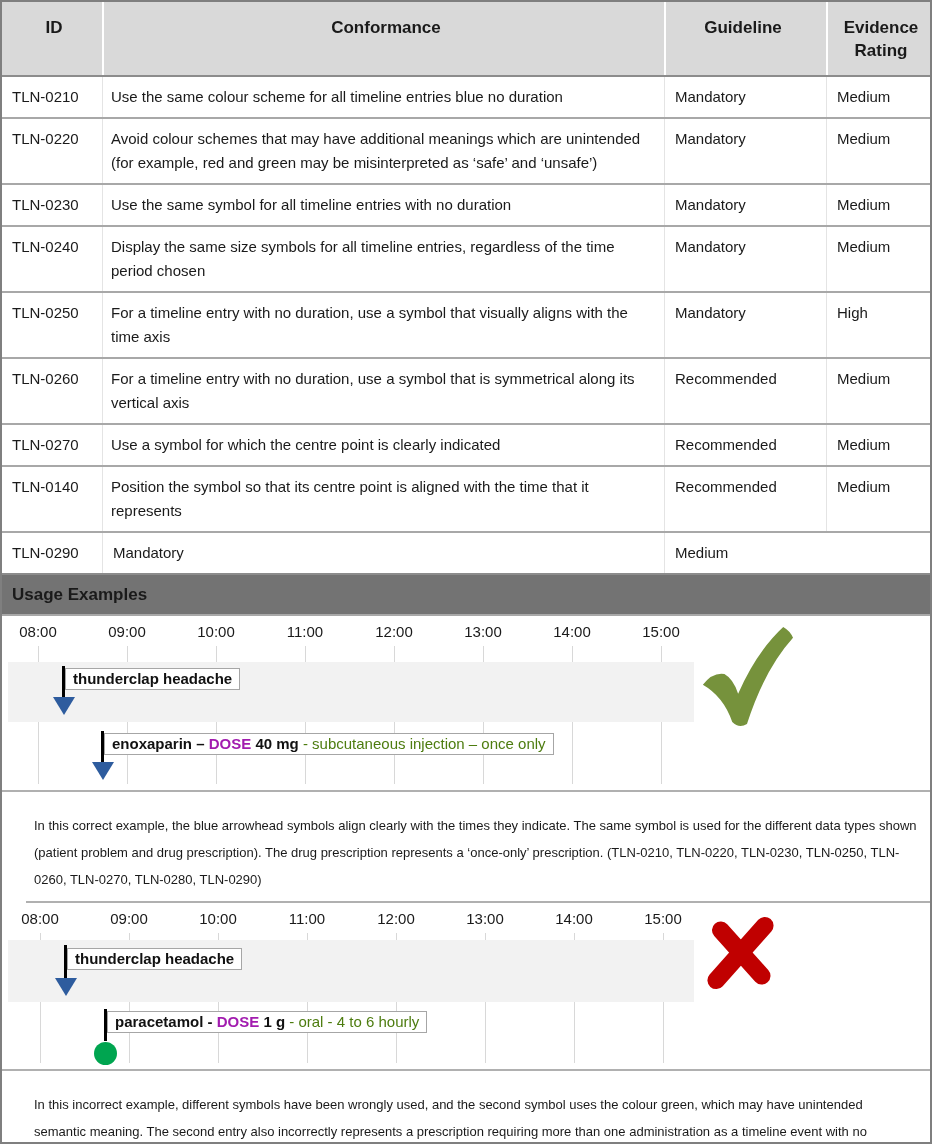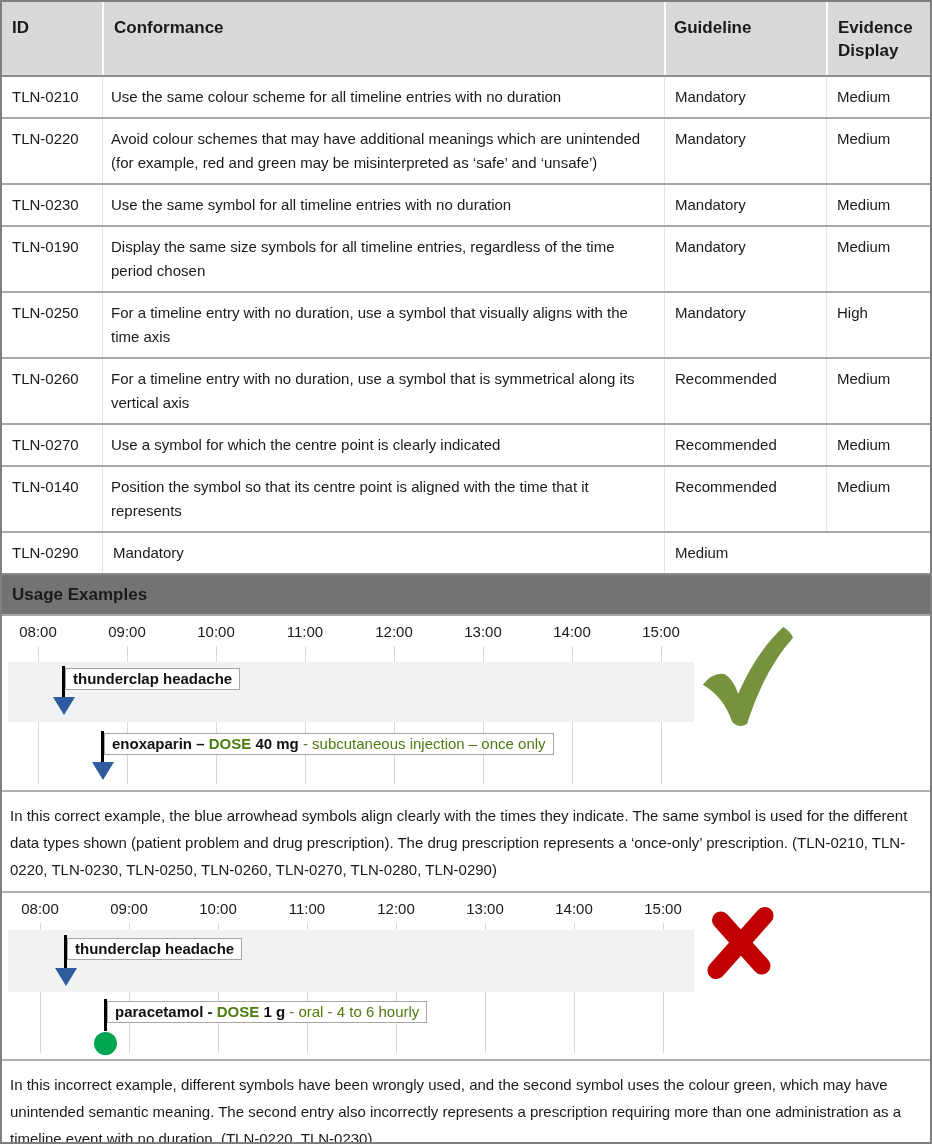--- a/index.html
+++ b/index.html
@@ -5,21 +5,21 @@
   html,body{margin:0;padding:0;background:#e8e8e8;}
   *{box-sizing:border-box;}
   .page{
     width:932px;height:1144px;margin:0 auto;background:#fff;
     border:2px solid #7f7f7f;overflow:hidden;
     font-family:"Liberation Sans", sans-serif;color:#1a1a1a;
   }
   
   .trow{display:grid;grid-template-columns:100px 562px 162px 1fr;}
   .thead{background:#d9d9d9;border-bottom:2px solid #8c8c8c;}
-  .thead .cell{font-weight:bold;font-size:17px;line-height:23px;padding:14px 6px 13px 10px;}
+  .thead .cell{font-weight:bold;font-size:17px;line-height:23px;padding:14px 6px 13px 10px;text-align:center;}
   .thead .cell + .cell{border-left:2px solid #ffffff;}
   .tbody .trow{border-bottom:2px solid #a8a8a8;}
   .tbody .trow:last-child{border-bottom:none;}
   .cell{font-size:15px;line-height:24px;padding:8px 8px 8px 10px;}
   .cell.c-guid{padding-left:8px;padding-right:14px;}
   .tbody .cell + .cell{border-left:1px solid #e4e4e4;}
   
   .usage-band{
     background:#737373;border-top:2px solid #8c8c8c;border-bottom:2px solid #a8a8a8;
     font-weight:bold;font-size:17px;padding:10px 0 9px 10px;
@@ -31,66 +31,66 @@
   .tick{position:absolute;top:7px;transform:translateX(-50%);font-size:15px;color:#1a1a1a;white-space:nowrap;}
   .gridline{position:absolute;width:1px;background:#d8d8d8;top:30px;bottom:6px;}
   .band{position:absolute;left:6px;width:686px;background:#f2f2f2;}
   .ex1 .band{top:46px;height:60px;}
   .ex2 .band{top:37px;height:62px;}
   .stem{position:absolute;width:2.5px;background:#000;}
   .tl-label{
     position:absolute;background:#fff;border:1.5px solid #a6a6a6;
     padding:1px 7px 2px 7px;font-weight:bold;font-size:15px;white-space:nowrap;color:#111;
   }
-  .tl-label .dose{color:#4d7c0f;}
+  .tl-label .dose{color:#a21caf;}
   .tl-label .rest{font-weight:normal;color:#4d7c0f;}
   .arrowhead{
     position:absolute;width:0;height:0;
     border-left:11px solid transparent;border-right:11px solid transparent;
     border-top:18px solid #2e5c9e;
   }
   .dot{position:absolute;width:23px;height:23px;border-radius:50%;background:#00a550;}
   .verdict{position:absolute;}
   
-  .caption{font-size:15px;line-height:27px;padding:10px 12px 8px 8px;border-bottom:2px solid #b0b0b0;}
+  .caption{font-size:13px;line-height:27px;padding:20px 12px 8px 8px;border-bottom:2px solid #b0b0b0;margin-left:24px;}
   .caption:last-child{border-bottom:none;}
 </style>
 </head>
 <body>
 
 <div class="page">
 
   <div>
     <div class="trow thead">
       <div class="cell">ID</div>
       <div class="cell">Conformance</div>
       <div class="cell c-guid">Guideline</div>
-      <div class="cell">Evidence Display</div>
+      <div class="cell">Evidence Rating</div>
     </div>
     <div class="tbody">
       <div class="trow">
         <div class="cell">TLN-0210</div>
-        <div class="cell c-guid">Use the same colour scheme for all timeline entries with no duration</div>
+        <div class="cell c-guid">Use the same colour scheme for all timeline entries blue no duration</div>
         <div class="cell">Mandatory</div>
         <div class="cell">Medium</div>
       </div>
       <div class="trow">
         <div class="cell">TLN-0220</div>
         <div class="cell c-guid">Avoid colour schemes that may have additional meanings which are unintended (for example, red and green may be misinterpreted as ‘safe’ and ‘unsafe’)</div>
         <div class="cell">Mandatory</div>
         <div class="cell">Medium</div>
       </div>
       <div class="trow">
         <div class="cell">TLN-0230</div>
         <div class="cell c-guid">Use the same symbol for all timeline entries with no duration</div>
         <div class="cell">Mandatory</div>
         <div class="cell">Medium</div>
       </div>
       <div class="trow">
-        <div class="cell">TLN-0190</div>
+        <div class="cell">TLN-0240</div>
         <div class="cell c-guid">Display the same size symbols for all timeline entries, regardless of the time period chosen</div>
         <div class="cell">Mandatory</div>
         <div class="cell">Medium</div>
       </div>
       <div class="trow">
         <div class="cell">TLN-0250</div>
         <div class="cell c-guid">For a timeline entry with no duration, use a symbol that visually aligns with the time axis</div>
         <div class="cell">Mandatory</div>
         <div class="cell">High</div>
       </div>

